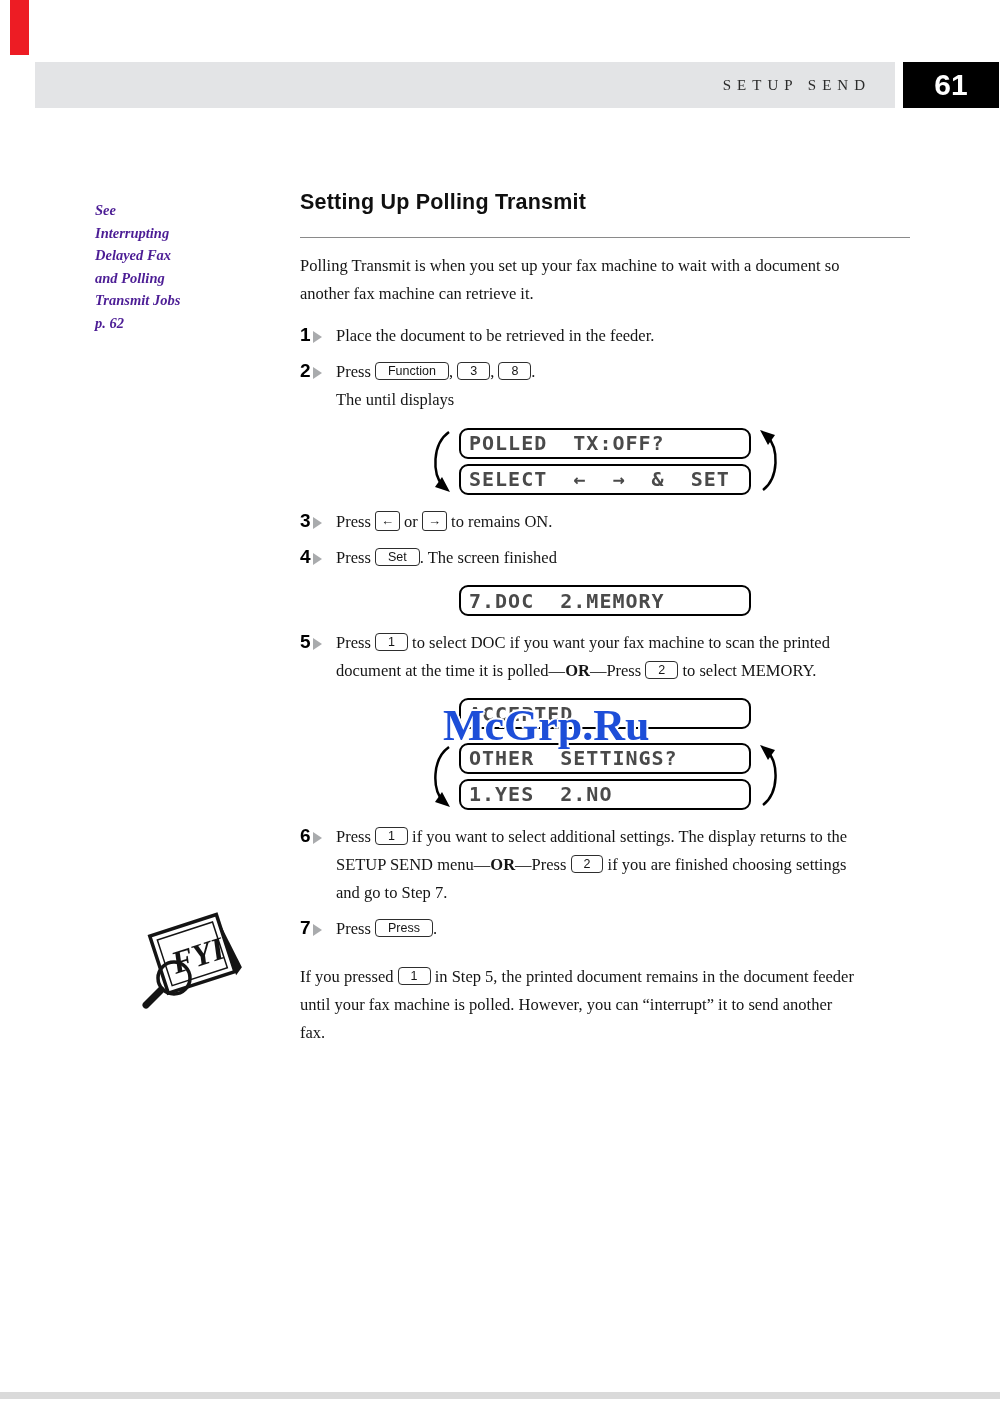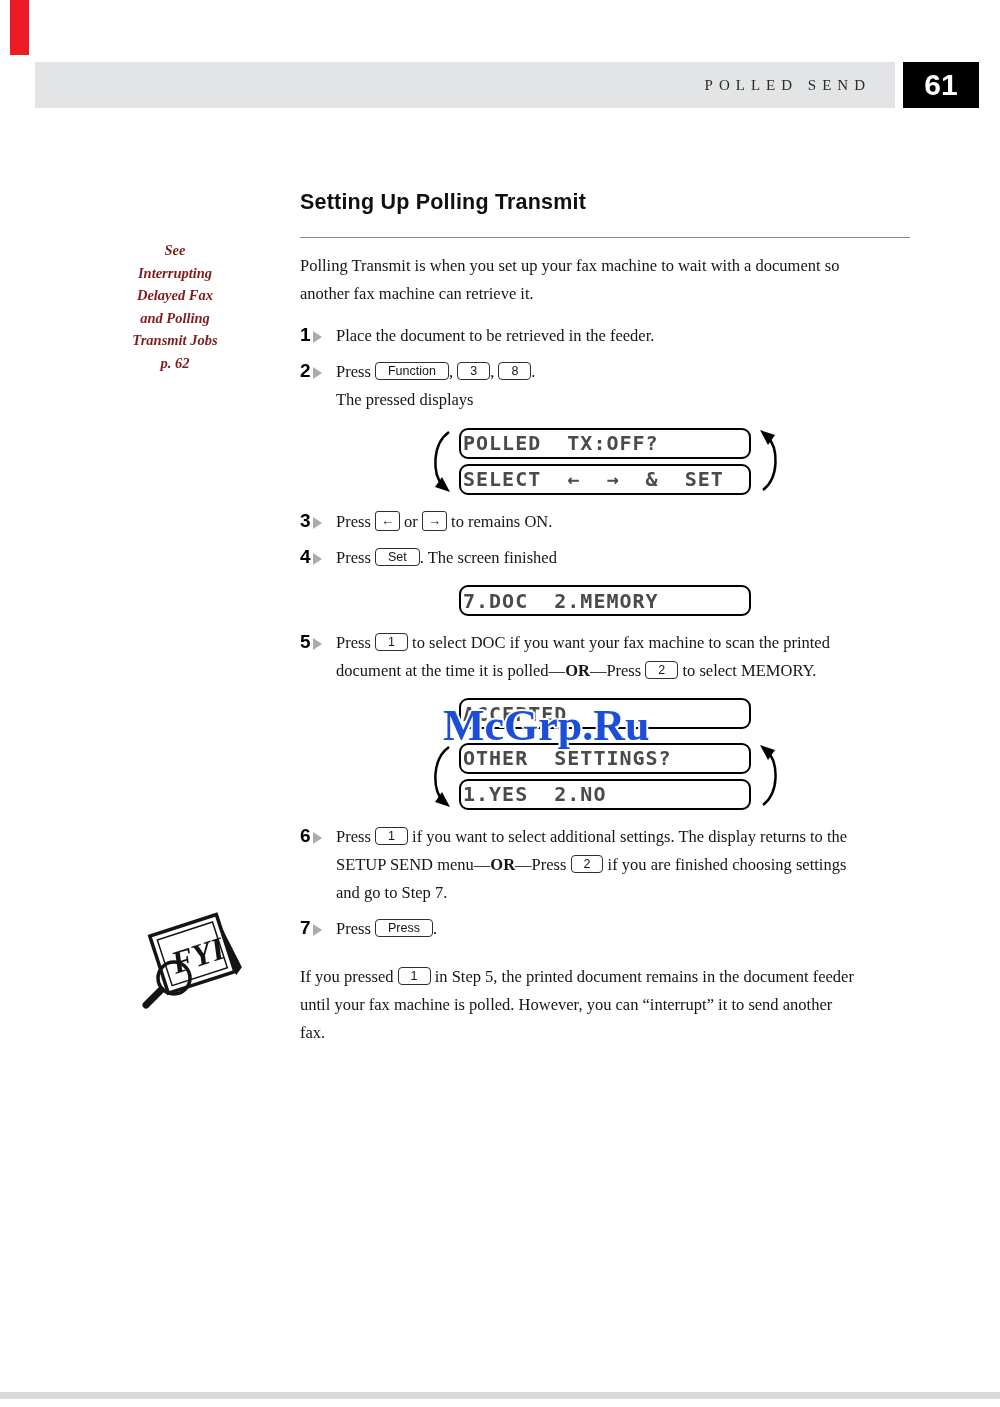--- a/index.html
+++ b/index.html
@@ -15,28 +15,28 @@
 
   .header-band {
     position:absolute; left:35px; top:62px; width:860px; height:46px;
     background:#e3e4e6; display:flex; align-items:center; justify-content:flex-end;
     padding-right:24px;
   }
   .header-band .section {
     font-family:"Liberation Serif", serif; font-size:15px; letter-spacing:6px; color:#2b2b2b;
   }
   .page-num {
-    position:absolute; left:903px; top:62px; width:76px; height:46px; background:#000;
+    position:absolute; left:903px; top:62px; width:96px; height:46px; background:#000;
     color:#fff; font-family:"Liberation Sans", sans-serif; font-weight:bold; font-size:30px;
     display:flex; align-items:center; justify-content:center;
   }
 
   .margin-note {
-    position:absolute; left:95px; top:199px; width:160px; text-align:center;
-    font-style:italic; font-weight:bold; font-size:14.5px; line-height:22.5px; color:#7f1d1d;margin-top:40px;
+    position:absolute; left:95px; top:199px; width:160px; text-align:left;
+    font-style:italic; font-weight:bold; font-size:14.5px; line-height:22.5px; color:#4c1d95;
   }
 
   .main { position:absolute; left:300px; top:190px; width:610px; }
   h1 {
     font-family:"Liberation Sans", sans-serif; font-weight:bold; font-size:21.5px; color:#101010;
     padding-bottom:22px; border-bottom:1px solid #8a8a8a; letter-spacing:0.2px;
   }
   .intro { margin-top:14px; font-size:16.5px; line-height:28px; max-width:560px; }
 
   .step-flow { margin-top:14px; }
@@ -57,21 +57,21 @@
   }
   .arrowcap { font-weight:bold; font-size:13px; border-width:1.5px; border-radius:3px; padding:1px 5px; }
   b { font-weight:bold; }
 
   .lcd-group { position:relative; display:flex; align-items:center; justify-content:center; gap:7px; margin:13px 0; }
   .lcd-col { display:flex; flex-direction:column; gap:5px; }
   .lcd-box {
     width:292px; height:31px; border:2.5px solid #000; border-radius:9px; background:#fff;
     font-family:"DejaVu Sans Mono", monospace; font-weight:bold; font-size:20px;
     letter-spacing:1px; color:#4a4a4a; display:flex; align-items:center;
-    padding-left:2px; white-space:pre;
+    padding-left:8px; white-space:pre;
   }
   .cycle-arrow { flex:0 0 auto; }
 
   .watermark {
     position:absolute; top:6px; left:50%; transform:translateX(-162px);
     font-family:"Liberation Serif", serif; font-weight:bold; font-size:44px; line-height:1;
     z-index:4; pointer-events:none;
     text-shadow:-1.5px -1.5px 0 #fff, 1.5px -1.5px 0 #fff, -1.5px 1.5px 0 #fff,
                  1.5px 1.5px 0 #fff, 0 2px 0 #fff, 2px 0 0 #fff, -2px 0 0 #fff, 0 -2px 0 #fff;
   }
@@ -84,21 +84,21 @@
   .bottom-strip { position:absolute; left:0; top:1392px; width:1000px; height:7px; background:#dadada; }
 </style>
 </head>
 <body>
 
 <div class="page">
 
   <div class="red-mark"></div>
 
   <div class="header-band">
-    <span class="section">POLLED SEND</span>
+    <span class="section">SETUP SEND</span>
   </div>
   <div class="page-num">61</div>
 
   <div class="margin-note">
       <div>See</div>
       <div>Interrupting</div>
       <div>Delayed Fax</div>
       <div>and Polling</div>
       <div>Transmit Jobs</div>
       <div>p. 62</div>
@@ -113,21 +113,21 @@
             <span class="step-num">1</span>
             <span class="step-arrow"></span>
           </span>
           <div class="step-body"><span>Place the document to be retrieved in the feeder.</span></div>
         </div>
         <div class="step">
           <span class="step-marker">
             <span class="step-num">2</span>
             <span class="step-arrow"></span>
           </span>
-          <div class="step-body"><span>Press </span><span class="keycap">Function</span><span>, </span><span class="keycap">3</span><span>, </span><span class="keycap">8</span><span>.</span><br><span>The pressed displays</span></div>
+          <div class="step-body"><span>Press </span><span class="keycap">Function</span><span>, </span><span class="keycap">3</span><span>, </span><span class="keycap">8</span><span>.</span><br><span>The until displays</span></div>
         </div>
         <div class="lcd-group">
           <svg class="cycle-arrow" width="24" height="68" viewBox="0 0 24 68">
             <path d="M21 5 C 4 17, 4 47, 15 59" fill="none" stroke="#000" stroke-width="2.5"></path>
             <polygon points="22,65 7,60 14,50" fill="#000"></polygon>
           </svg>
           <div class="lcd-col">
             <div class="lcd-box">POLLED  TX:OFF?</div>
             <div class="lcd-box">SELECT  ←  →  &amp;  SET</div>
           </div>

